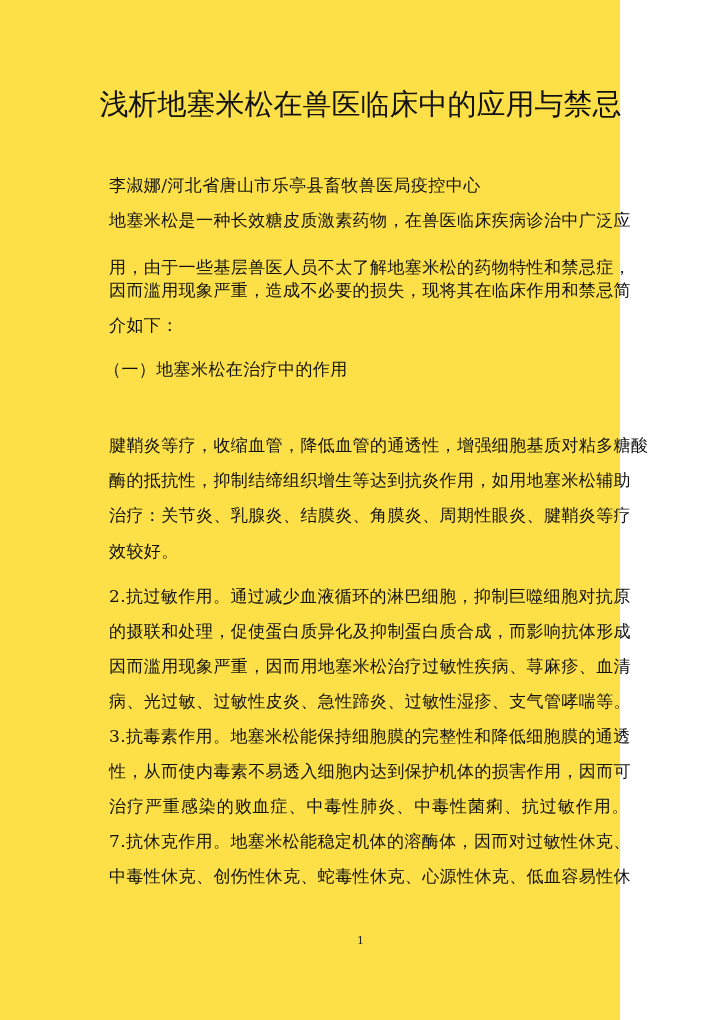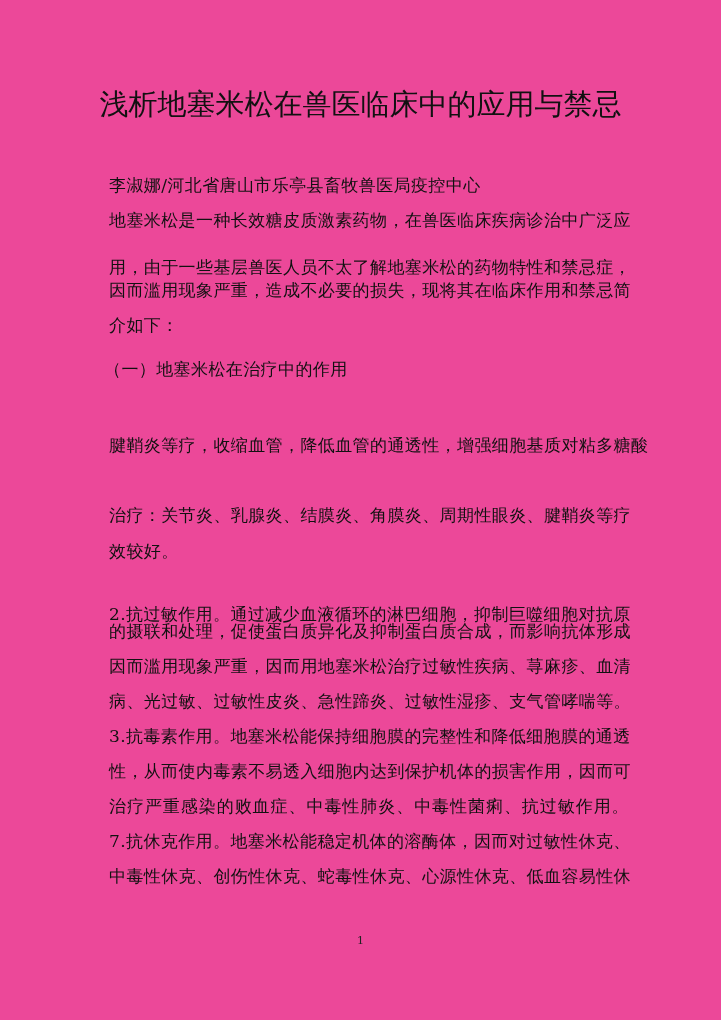--- a/index.html
+++ b/index.html
@@ -1,18 +1,18 @@
 <!DOCTYPE html>
 <html><head>
   <meta charset="utf-8">
   <style>
     html, body { margin: 0; padding: 0; background: #ffffff; }
     body { width: 721px; height: 1020px; position: relative; overflow: hidden;
            font-family: "DejaVu Serif", "Liberation Serif", serif; color: #111; }
-    .page { position: absolute; left: 0; top: 0; width: 721px; height: 1020px; background: #ec4899; }
+    .page { position: absolute; left: 0; top: 0; width: 620px; height: 1020px; background: #fde047; }
     .title { position: absolute; left: 0; width: 721px; top: 86px; text-align: center;
              font-size: 29px; line-height: 36px; letter-spacing: 0px; color: #111; }
     .line { position: absolute; left: 109px; width: 520px; font-size: 17px; line-height: 22px;
             white-space: nowrap; letter-spacing: 0.4px; color: #111; }
     .justify { text-align-last: justify; text-align: justify; }
     .pagenum { position: absolute; left: 0; width: 721px; top: 934px; text-align: center;
                font-size: 11px; line-height: 14px; color: #222; }
   </style>
 </head>
 <body>
@@ -22,24 +22,25 @@
 
   <div class="line justify" style="top:209px">地塞米松是一种长效糖皮质激素药物，在兽医临床疾病诊治中广泛应</div>
 
   <div class="line" style="top:174px">李淑娜/河北省唐山市乐亭县畜牧兽医局疫控中心</div>
   <div class="line justify" style="top:256px">用，由于一些基层兽医人员不太了解地塞米松的药物特性和禁忌症，</div>
   <div class="line justify" style="top:279px">因而滥用现象严重，造成不必要的损失，现将其在临床作用和禁忌简</div>
   <div class="line" style="top:358px; left:104px">（一）地塞米松在治疗中的作用</div>
   <div class="line" style="top:314px">介如下：</div>
 
   <div class="line justify" style="top:434px">腱鞘炎等疗，收缩血管，降低血管的通透性，增强细胞基质对粘多糖酸</div>
+  <div class="line justify" style="top:469px">酶的抵抗性，抑制结缔组织增生等达到抗炎作用，如用地塞米松辅助</div>
   <div class="line justify" style="top:504px">治疗：关节炎、乳腺炎、结膜炎、角膜炎、周期性眼炎、腱鞘炎等疗</div>
   <div class="line" style="top:540px">效较好。</div>
 
-  <div class="line justify" style="top:603px">2.抗过敏作用。通过减少血液循环的淋巴细胞，抑制巨噬细胞对抗原</div>
+  <div class="line justify" style="top:585px">2.抗过敏作用。通过减少血液循环的淋巴细胞，抑制巨噬细胞对抗原</div>
   <div class="line justify" style="top:620px">的摄联和处理，促使蛋白质异化及抑制蛋白质合成，而影响抗体形成</div>
   <div class="line justify" style="top:655px">因而滥用现象严重，因而用地塞米松治疗过敏性疾病、荨麻疹、血清</div>
   <div class="line justify" style="top:690px">病、光过敏、过敏性皮炎、急性蹄炎、过敏性湿疹、支气管哮喘等。</div>
 
   <div class="line justify" style="top:725px">3.抗毒素作用。地塞米松能保持细胞膜的完整性和降低细胞膜的通透</div>
   <div class="line justify" style="top:760px">性，从而使内毒素不易透入细胞内达到保护机体的损害作用，因而可</div>
   <div class="line justify" style="top:795px">治疗严重感染的败血症、中毒性肺炎、中毒性菌痢、抗过敏作用。</div>
 
   <div class="line justify" style="top:830px">7.抗休克作用。地塞米松能稳定机体的溶酶体，因而对过敏性休克、</div>
   <div class="line justify" style="top:865px">中毒性休克、创伤性休克、蛇毒性休克、心源性休克、低血容易性休</div>

